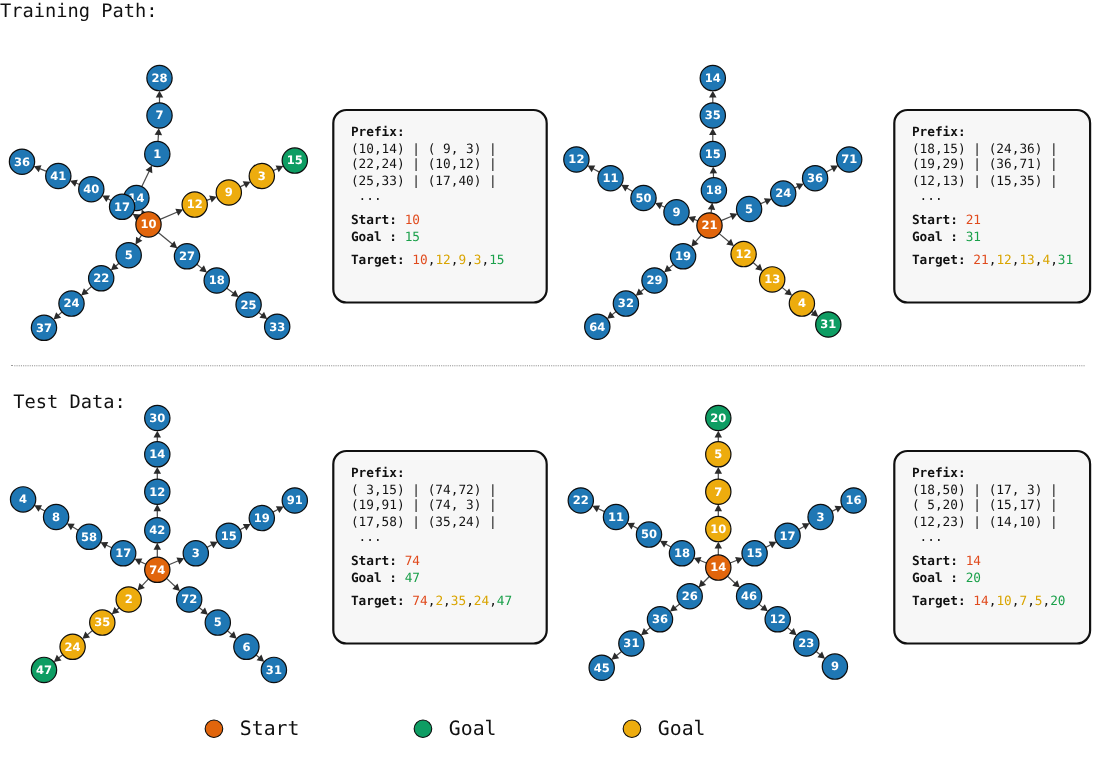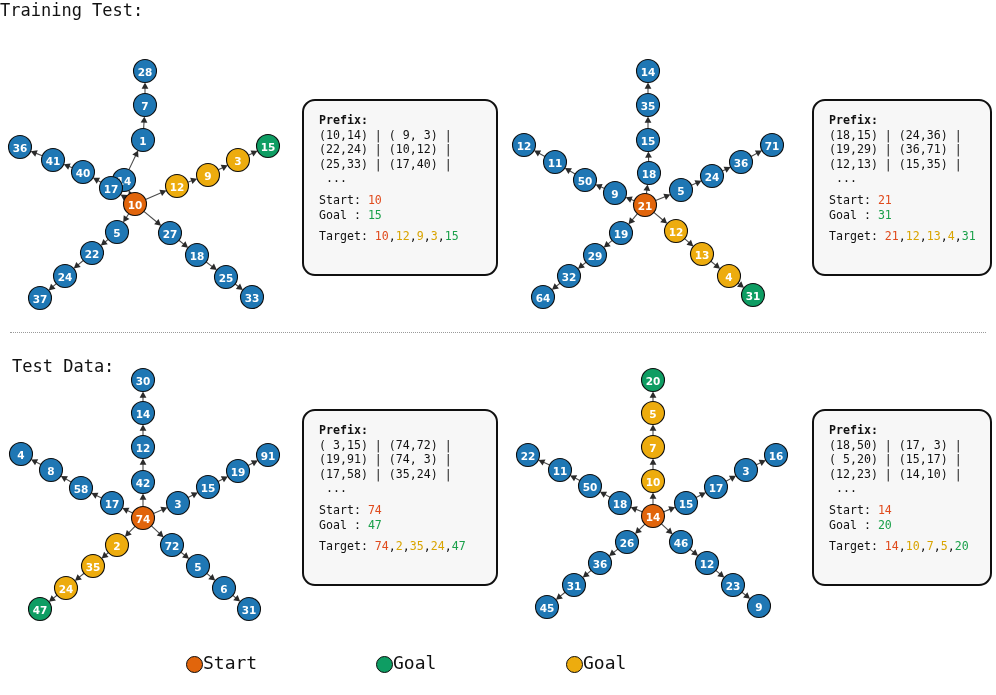--- a/index.html
+++ b/index.html
@@ -65,40 +65,40 @@
     padding: 12px 13px 12px 15px;
     font-family: "DejaVu Sans Mono", monospace;
     font-size: 11.6px;
     line-height: 14.6px;
     color: #111111;
     white-space: pre;
   }
   .ib-head { font-weight: 700; }
   .ib-gap  { display: block; height: 7px; }
   .ib-line { display: block; }
-  .kv-label { font-weight: 400; }
+  .kv-label { font-weight: 700; }
   .v-start  { color: #e04a1c; }
   .v-goal   { color: #1aa04a; }
   .tgt-0 { color: #e04a1c; }
   .tgt-m { color: #d9a400; }
   .tgt-e { color: #1aa04a; }
   .sep { color: #111111; }
 
   
   #legend {
     position: absolute;
     left: 0; right: 0;
     top: 652px;
     height: 44px;
   }
   .legend-item {
     position: absolute;
     display: flex;
-    align-items: flex-end;
-    gap: 0;
+    align-items: center;
+    gap: 15px;
     font-family: "DejaVu Sans Mono", monospace;
     font-size: 18px;
     color: #111111;
     white-space: pre;
   }
   .legend-dot {
     width: 17px; height: 17px;
     border-radius: 50%;
     border: 1.4px solid #0d0d0d;
     box-sizing: border-box;
@@ -106,21 +106,21 @@
   }
   #legend-start { left: 186px; }
   #legend-goal  { left: 376px; }
   #legend-path  { left: 566px; }
 </style>
 </head>
 <body>
 
 <div id="root">
 
-  <div class="section-title">Training Test:</div>
+  <div class="section-title">Training Path:</div>
   <div class="section-title" id="title-test">Test Data:</div>
   <div class="divider"></div>
 
   <div id="graphs-layer">
       <div class="graph" style="left: 0px; top: 0px;">
         <svg width="500" height="695">
           <line x1="130.20847082932804" y1="193.54575453671572" x2="130.66647536789142" y2="194.54503716630853" class="edge-line"></line>
           <polygon points="128.79152917067196,190.45424546328428 134.46560877357044,194.6738213495519 128.28396797788932,197.50707338090578" class="edge-arrow"></polygon>
           <line x1="128.93415336753532" y1="169.61230869992568" x2="136.1350909669074" y2="154.45244006966863" class="edge-line"></line>
           <polygon points="138.06584663246468,150.38769130007432 138.47683789694588,157.4468049966031 132.3345508673367,154.52921865753873" class="edge-arrow"></polygon>

